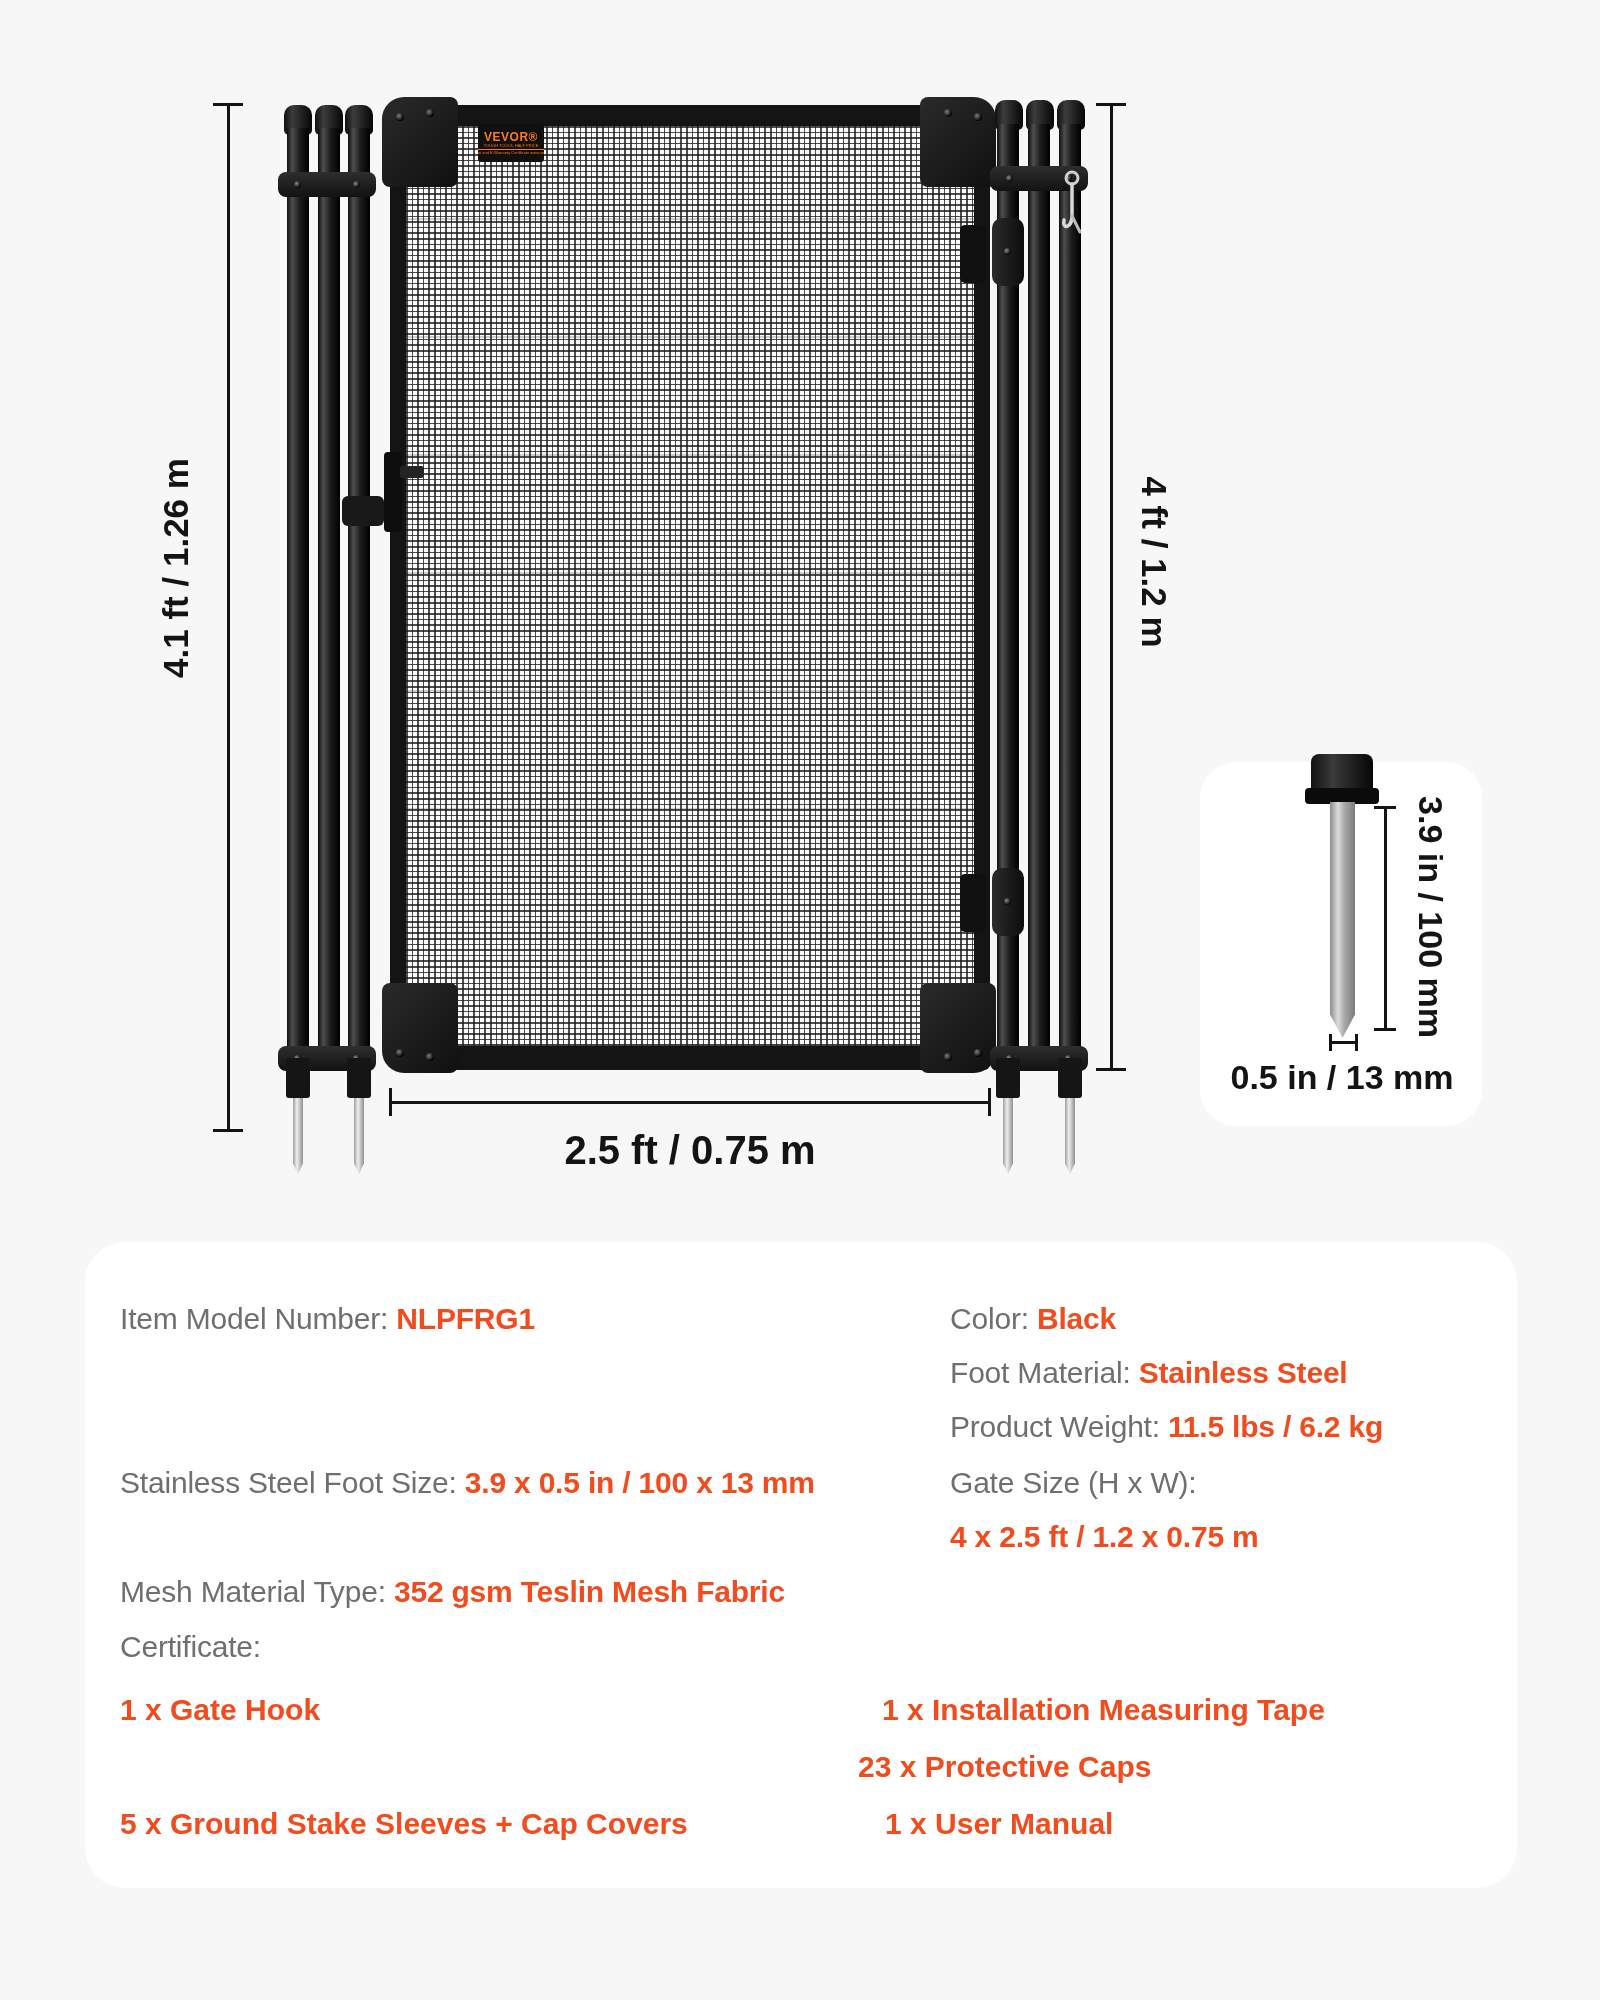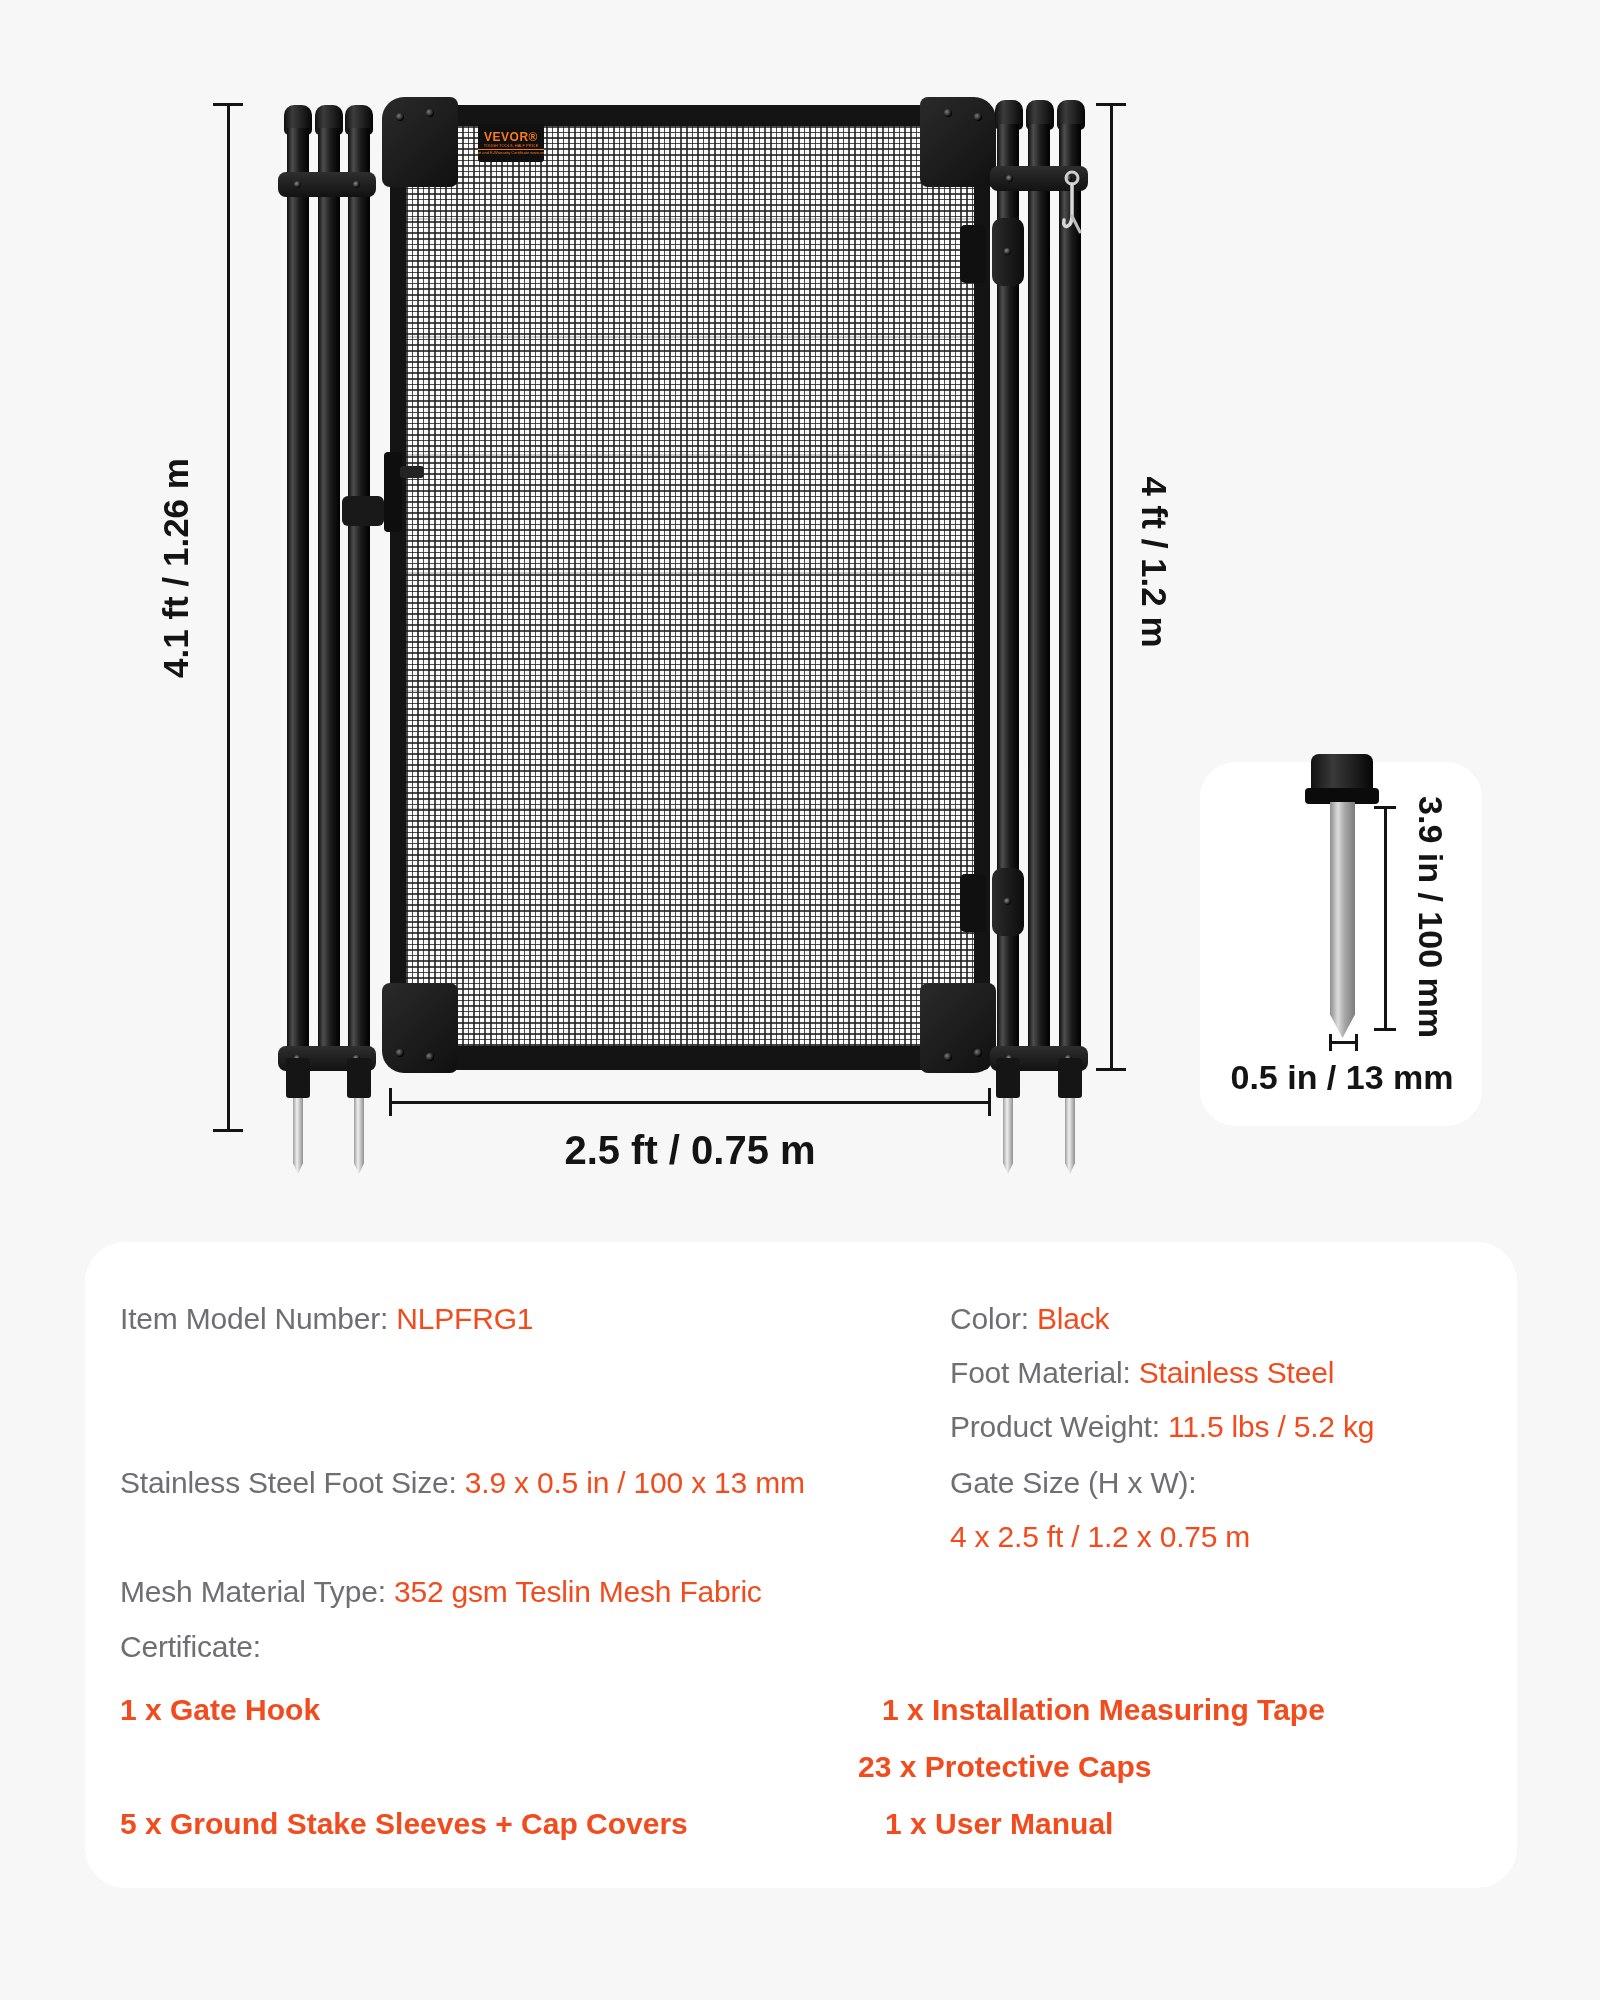--- a/index.html
+++ b/index.html
@@ -69,21 +69,21 @@
   .stake-rim{position:absolute;left:1305px;top:788px;width:74px;height:16px;border-radius:4px;background:#0b0b0b;}
   .stake-pin{position:absolute;left:1330px;top:802px;width:25px;height:236px;
         background:linear-gradient(90deg,#8d8d8d,#dcdcdc 32%,#a8a8a8 58%,#7c7c7c);
         clip-path:polygon(0 0,100% 0,100% 90%,50% 100%,0 90%);}
   .slabel{font-size:34px;}
 
   
   .panel{position:absolute;left:85px;top:1242px;width:1432px;height:646px;background:var(--panel-bg,#fff);border-radius:40px;}
   .row{position:absolute;font-size:30px;letter-spacing:-.2px;white-space:nowrap;}
   .lab{color:var(--label-gray,#6d6f71);white-space:pre;}
-  .val{color:var(--accent,#f24b1d);font-weight:400;white-space:pre;}
+  .val{color:var(--accent,#f24b1d);font-weight:700;white-space:pre;}
   .acc{position:absolute;font-size:30px;font-weight:700;color:var(--accent,#f24b1d);white-space:nowrap;}
 </style>
 </head>
 <body>
 
 <div class="canvas">
 
   <div class="dline" style="left:227px;top:105px;width:3px;height:1026px"></div>
   <div class="dline" style="left:213px;top:103px;width:30px;height:3px"></div>
   <div class="dline" style="left:213px;top:1129px;width:30px;height:3px"></div>
@@ -168,21 +168,21 @@
 
   <div class="panel"></div>
 
   <div class="row" style="left:120px;top:1302px"><span class="lab">Item Model Number: </span><span class="val">NLPFRG1</span></div>
   <div class="row" style="left:120px;top:1466px"><span class="lab">Stainless Steel Foot Size: </span><span class="val">3.9 x 0.5 in / 100 x 13 mm</span></div>
   <div class="row" style="left:120px;top:1575px"><span class="lab">Mesh Material Type: </span><span class="val">352 gsm Teslin Mesh Fabric</span></div>
   <div class="row" style="left:120px;top:1630px"><span class="lab">Certificate:</span></div>
 
   <div class="row" style="left:950px;top:1302px"><span class="lab">Color: </span><span class="val">Black</span></div>
   <div class="row" style="left:950px;top:1356px"><span class="lab">Foot Material: </span><span class="val">Stainless Steel</span></div>
-  <div class="row" style="left:950px;top:1410px"><span class="lab">Product Weight: </span><span class="val">11.5 lbs / 5.2 kg</span></div>
+  <div class="row" style="left:950px;top:1410px"><span class="lab">Product Weight: </span><span class="val">11.5 lbs / 6.2 kg</span></div>
   <div class="row" style="left:950px;top:1466px"><span class="lab">Gate Size (H x W):</span></div>
   <div class="row" style="left:950px;top:1520px"><span class="val">4 x 2.5 ft / 1.2 x 0.75 m</span></div>
 
   <div class="acc" style="left:120px;top:1693px">1 x Gate Hook</div>
   <div class="acc" style="left:882px;top:1693px">1 x Installation Measuring Tape</div>
   <div class="acc" style="left:858px;top:1750px">23 x Protective Caps</div>
   <div class="acc" style="left:120px;top:1807px">5 x Ground Stake Sleeves + Cap Covers</div>
   <div class="acc" style="left:885px;top:1807px">1 x User Manual</div>
 
 </div>

